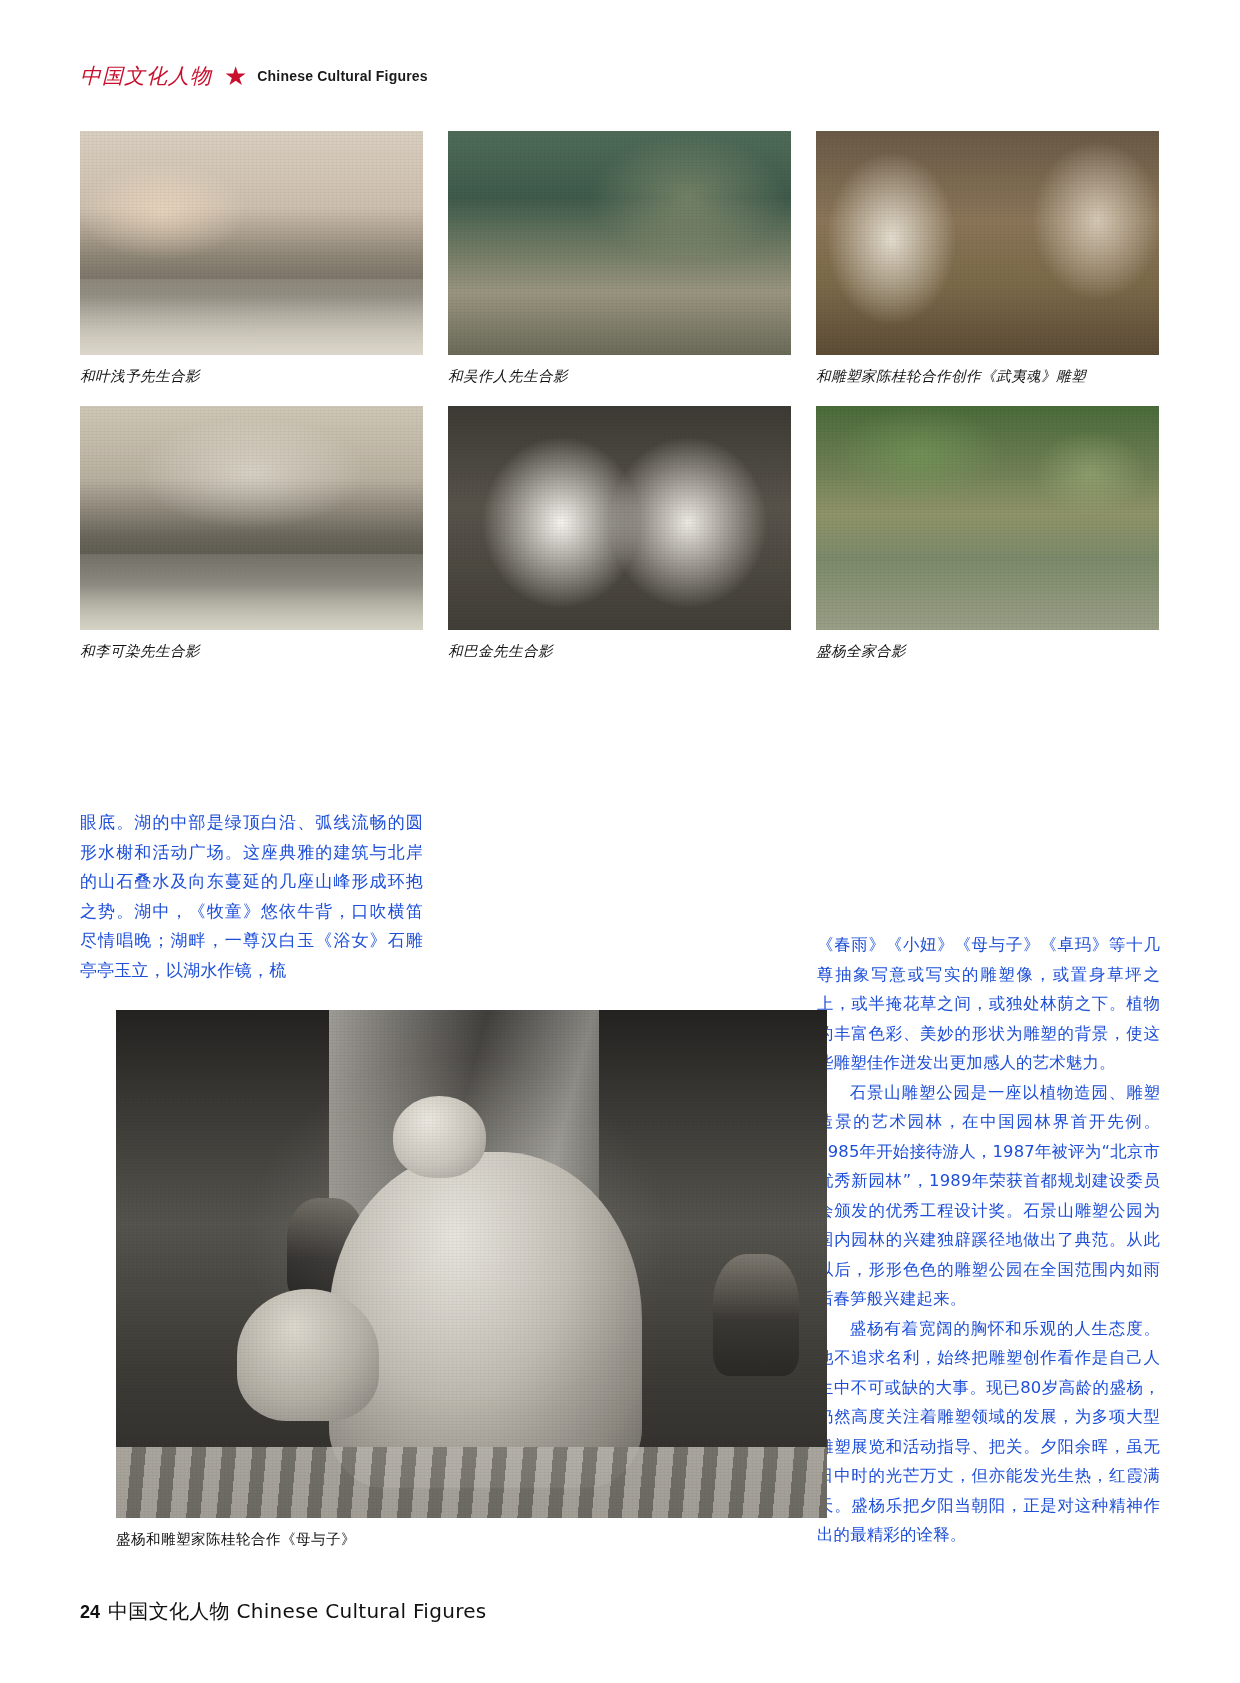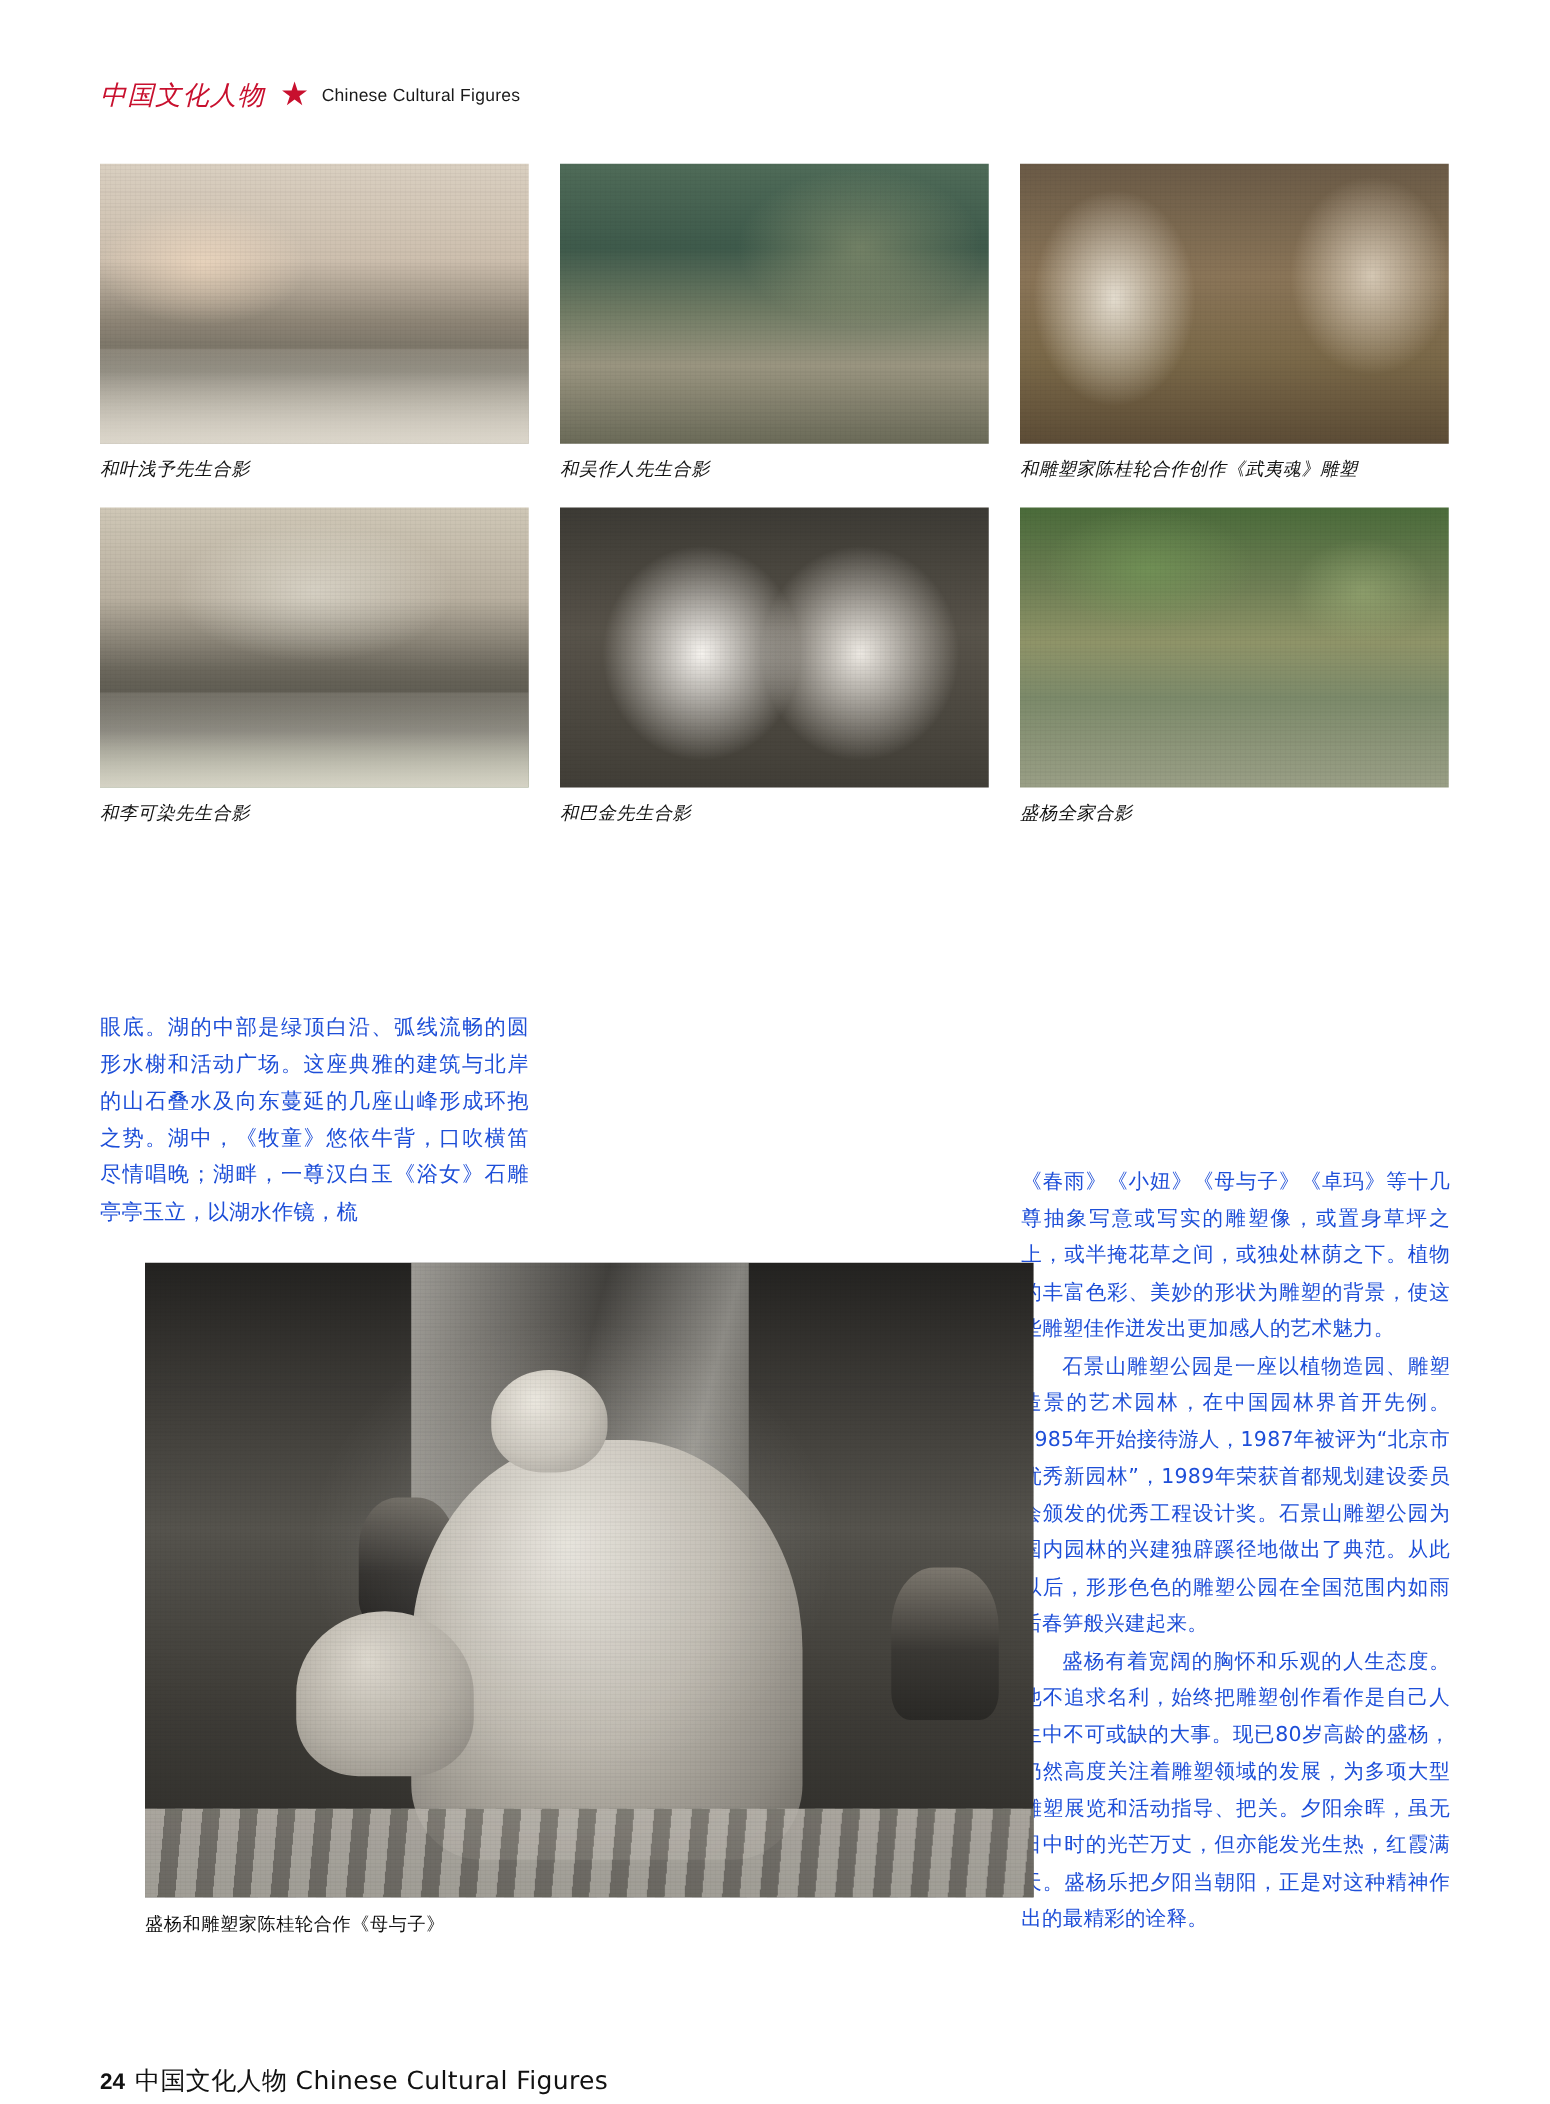--- a/index.html
+++ b/index.html
@@ -40,21 +40,21 @@
   }
   .masthead-star {
     color: #c8102e;
     font-size: 26px;
     line-height: 1;
     margin: 0 2px 0 4px;
   }
   .masthead-en {
     font-family: "Liberation Sans", sans-serif;
     font-size: 14px;
-    font-weight: normal;
+    font-weight: bold;
     color: #1a1a1a;
     letter-spacing: 0.2px;
   }
 
   
   .photo-grid {
     position: absolute;
     left: 80px;
     top: 131px;
     width: 1080px;
@@ -245,21 +245,21 @@
     text-justify: inter-character;
     letter-spacing: 0.2px;
     color: #1d4ed8;
   }
   .right-col-lower p.indent { text-indent: 2em; }
 
   
   .footer {
     position: absolute;
     left: 80px;
-    top: 1651px;
+    top: 1598px;
     display: flex;
     align-items: baseline;
     gap: 8px;
   }
   .folio {
     font-family: "Liberation Sans", sans-serif;
     font-size: 18px;
     font-weight: bold;
     color: #111;
   }

